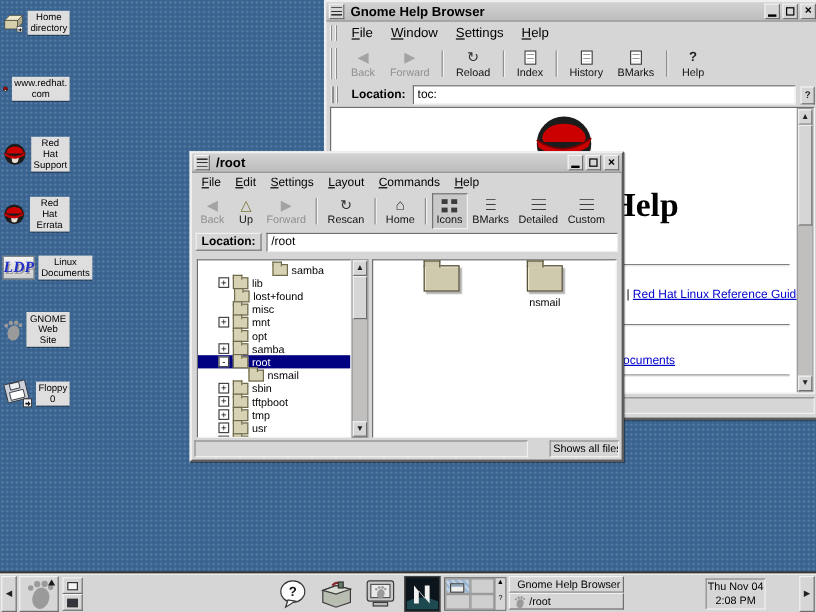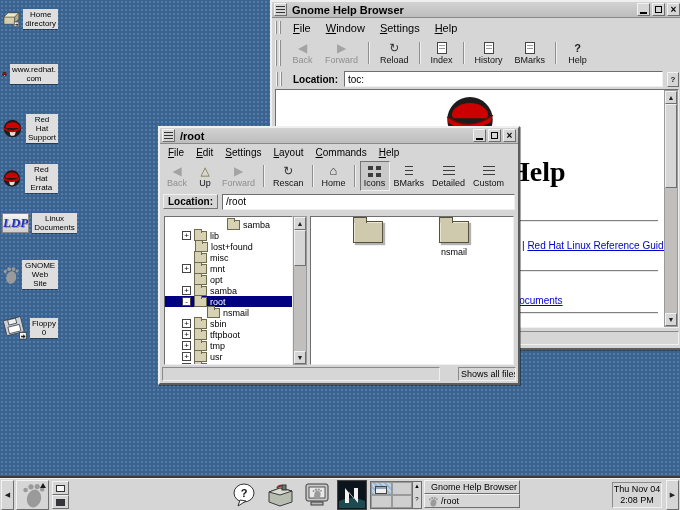--- a/index.html
+++ b/index.html
@@ -119,21 +119,21 @@
     font:italic bold 13px "Liberation Serif", serif; color:#2230c8; text-shadow:1px 1px 0 #9a9a9a; }
 
   
   #panel { position:absolute; left:0; top:478px; width:680px; height:32px; background:#d6d6d6;
     border-top:1px solid #f2f2f2; box-shadow:0 -2px 0 #3a3a3a; }
   .pbtn { position:absolute; top:1px; height:30px; display:flex; align-items:center; justify-content:center; }
   .raised { background:#d6d6d6; border:1px solid; border-color:#f2f2f2 #6e6e6e #6e6e6e #f2f2f2; }
   .hide-btn { width:13px; font-size:7px; color:#222; }
   .task-btn { position:absolute; left:0; width:96px; height:14px; display:flex; align-items:center;
     gap:3px; padding:0 3px; font-size:9px; overflow:hidden; white-space:nowrap; }
-  #clock { position:absolute; left:612px; top:3px; width:50px; height:26px;
+  #clock { position:absolute; left:588px; top:3px; width:50px; height:26px;
     border:1px solid; border-color:#8a8a8a #f0f0f0 #f0f0f0 #8a8a8a;
     display:flex; flex-direction:column; align-items:center; justify-content:center;
     font-size:9px; line-height:11px; color:#000; }
   .menu-tri { position:absolute; top:2px; right:2px; width:0; height:0;
     border-left:3px solid transparent; border-right:3px solid transparent; border-bottom:5px solid #1a1a1a; }
   .deskguide { position:absolute; left:370px; top:2px; width:52px; height:28px; display:flex;
     border:1px solid #6e6e6e; background:#cfcfcf; }
   .dg-grid { flex:1; display:grid; grid-template-columns:1fr 1fr; grid-template-rows:1fr 1fr; }
   .dg-cell { border:1px solid #9a9a9a; position:relative; }
   .dg-cell.active { background:repeating-linear-gradient(45deg,#9db8d2 0 2px,#c2d2e2 2px 4px); }

